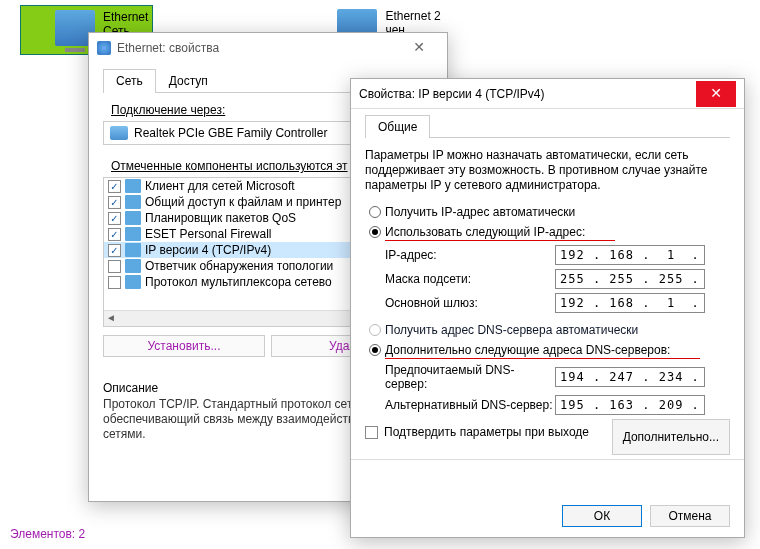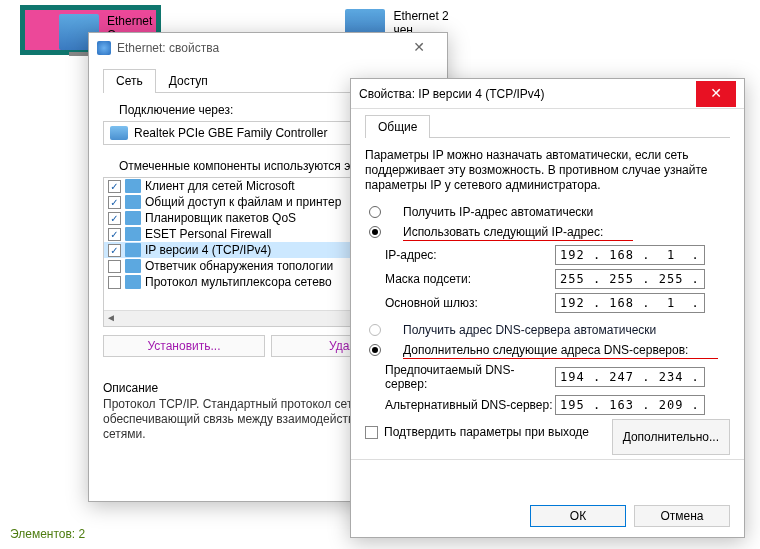--- a/index.html
+++ b/index.html
@@ -1,25 +1,25 @@
 <!DOCTYPE html>
 <html><head>
 <meta charset="utf-8">
 <style>
 * { box-sizing: border-box; font-family: "Segoe UI", Tahoma, sans-serif; font-size: 12px; }
 body { margin: 0; width: 760px; height: 549px; background: #fff; overflow: hidden; position: relative; }
 
 
 .net-bg { position: absolute; top: 0; left: 0; right: 0; height: 60px; display: flex; padding: 5px 20px; gap: 180px; }
 .net-item { display: flex; gap: 8px; padding: 4px; }
-.net-item.sel { background: #ec4899; border: 5px solid #0f766e; padding-left: 34px; }
+.net-item.sel { background: #84cc16; border: 1px solid #0f766e; padding-left: 34px; }
 .net-ico { width: 40px; height: 36px; background: linear-gradient(#5ca8e0,#3a7ac0); border-radius: 2px; position: relative; }
 .net-ico::after { content: ""; position: absolute; bottom: -6px; left: 10px; width: 20px; height: 4px; background: #888; }
 .net-txt { display: flex; flex-direction: column; line-height: 14px; }
-.status-bar { position: absolute; bottom: 8px; left: 10px; color: #4d7c0f; }
+.status-bar { position: absolute; bottom: 8px; left: 10px; color: #a21caf; }
 
 
 .dialog { position: absolute; background: #fff; border: 1px solid #aaa; box-shadow: 0 4px 20px rgba(0,0,0,0.25); }
 .dialog.eth { top: 32px; left: 88px; width: 360px; height: 470px; }
 .dialog.ipv { top: 78px; left: 350px; width: 395px; height: 460px; }
 
 .titlebar { height: 30px; display: flex; align-items: center; padding: 0 8px; border-bottom: none; }
 .titlebar.eth-t { color: #555; }
 .titlebar.ipv-t { border-bottom: 1px solid #ddd; }
 .title-ico { width: 14px; height: 14px; margin-right: 6px; background: radial-gradient(circle,#6ab0f0,#2a70c0); border-radius: 2px; }
@@ -29,21 +29,21 @@
 .close-btn.gray { color: #666; }
 
 .body-pad { padding: 6px 14px 10px; }
 
 
 .tabs { display: flex; border-bottom: 1px solid #ccc; margin-bottom: 10px; }
 .tab { padding: 4px 12px; border: 1px solid transparent; border-bottom: none; cursor: pointer; }
 .tab.active { background: #fff; border-color: #ccc; margin-bottom: -1px; }
 
 
-.label-row { margin: 4px 16px; }
+.label-row { margin: 4px 8px; text-decoration: underline; }
 .adapter-box { border: 1px solid #ccc; padding: 4px 6px; display: flex; align-items: center; gap: 6px; margin-bottom: 14px; }
 .adapter-ico { width: 18px; height: 14px; background: linear-gradient(#7cc0f0,#4a90d0); border-radius: 2px; }
 .item-list { border: 1px solid #ccc; height: 150px; overflow: hidden; position: relative; }
 .item-row { display: flex; align-items: center; gap: 4px; padding: 1px 4px; }
 .item-row.sel { background: #cce8ff; }
 .chk { width: 13px; height: 13px; border: 1px solid #888; background: #fff; display: inline-flex; align-items: center; justify-content: center; font-size: 10px; color: #1a5fab; }
 .chk.on::after { content: "✓"; }
 .item-ico { width: 16px; height: 14px; background: #5ca8e0; border-radius: 1px; }
 .hscroll { position: absolute; bottom: 0; left: 0; right: 0; height: 16px; background: #f0f0f0; border-top: 1px solid #ddd; }
 .hscroll::before { content: "◄"; position: absolute; left: 2px; top: 1px; font-size: 10px; color: #666; }
@@ -51,38 +51,38 @@
 
 .btn-row { display: flex; gap: 6px; margin: 8px 0; }
 .btn { flex: 1; height: 22px; border: 1px solid #ccc; background: #f5f5f5; text-align: center; line-height: 20px; cursor: pointer; }
 .btn.dis { color: #a21caf; background: #fafafa; }
 
 .group-label { margin-top: 24px; }
 .desc-text { color: #333; line-height: 15px; margin-top: 2px; }
 
 
 .info-text { line-height: 15px; margin-bottom: 12px; }
-.radio-row { display: flex; align-items: center; gap: 22px; margin: 6px 0 6px 4px; cursor: pointer; }
+.radio-row { display: flex; align-items: center; gap: 4px; margin: 6px 0 6px 4px; cursor: pointer; }
 .radio { width: 12px; height: 12px; border: 1px solid #666; border-radius: 50%; display: inline-flex; align-items: center; justify-content: center; }
 .radio.on::after { content: ""; width: 6px; height: 6px; background: #000; border-radius: 50%; }
 .radio.dis { border-color: #bbb; }
 .radio-lbl.dis { color: #0f172a; }
 .underline-red { position: relative; }
 .underline-red::after { content: ""; position: absolute; bottom: -2px; left: 0; right: -30px; height: 1px; background: #d00; }
 
 .field-group { margin-left: 20px; margin-bottom: 10px; }
 .field-row { display: flex; align-items: center; margin: 4px 0; }
 .field-lbl { width: 170px; }
 .ip-input { width: 150px; height: 20px; border: 1px solid #888; font-family: monospace; font-size: 12px; text-align: center; padding: 2px 4px; letter-spacing: 1px; }
 
 .chk-row { display: flex; align-items: center; gap: 6px; margin-top: 10px; }
 .adv-btn { float: right; padding: 10px 10px; border: 1px solid #ccc; background: #f5f5f5; cursor: pointer; margin-top: -20px; }
 
 .ok-row { position: absolute; bottom: 10px; right: 14px; display: flex; gap: 8px; }
-.ok-btn { width: 96px; height: 22px; border: 1px solid #ccc; background: #f5f5f5; text-align: center; line-height: 20px; cursor: pointer; }
+.ok-btn { width: 80px; height: 22px; border: 1px solid #ccc; background: #f5f5f5; text-align: center; line-height: 20px; cursor: pointer; }
 .ok-btn.primary { border-color: #0078d7; }
 
 .separator { border-top: 1px solid #ddd; margin: 4px -14px 8px; }
 </style>
 </head>
 <body>
 
 <div class="net-bg">
   <div class="net-item sel">
     <div class="net-ico"></div>

